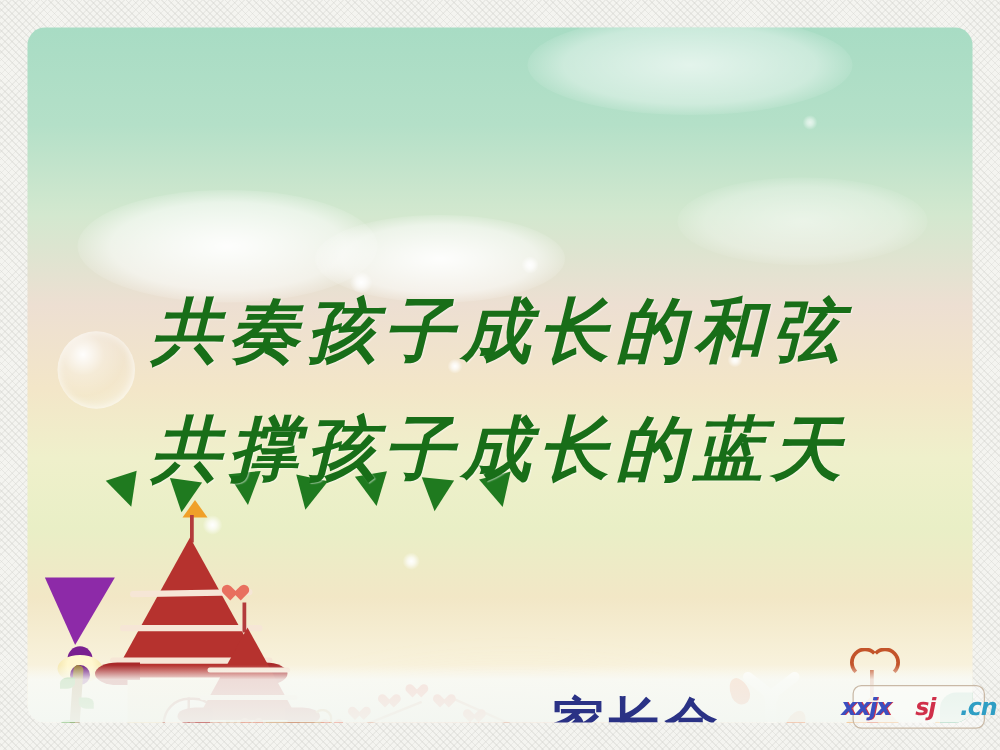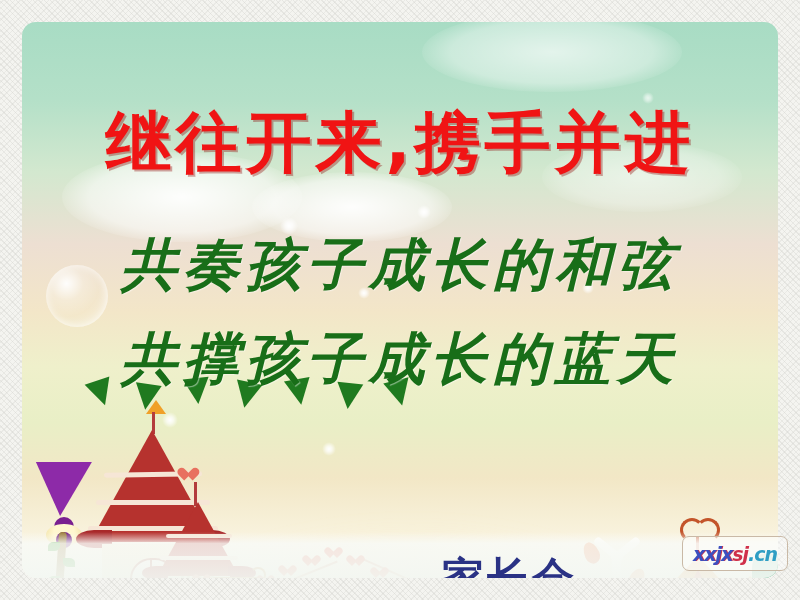--- a/index.html
+++ b/index.html
@@ -106,26 +106,26 @@
   .tower{position:absolute;}
   .leafpt{position:absolute;width:0;height:0;border-left:13px solid transparent;border-right:13px solid transparent;border-top:26px solid #1f7a1f;}
   .wall{position:absolute;background:linear-gradient(180deg,#f6ecd2,#f3e3c2);}
   .hearts{position:absolute;}
   .heartflower{position:absolute;width:13px;height:12px;}
   .heartflower:before,.heartflower:after{content:"";position:absolute;width:7px;height:10px;border-radius:7px 7px 0 0;background:#e8705f;}
   .heartflower:before{left:0;transform:rotate(-45deg);transform-origin:0 100%;}
   .heartflower:after{left:0;transform:rotate(45deg);transform-origin:100% 100%;}
   
   #watermark{
-    position:absolute;left:682px;top:536px;width:104px;height:33px;
+    position:absolute;left:682px;top:548px;width:104px;height:33px;
     border:1px solid #c9b9a6;border-radius:7px;
     background:rgba(255,255,255,.38);
     display:flex;align-items:center;justify-content:center;
     font-family:"DejaVu Sans","Liberation Sans",sans-serif;
-    font-size:19px;font-weight:700;font-style:italic;letter-spacing:-1px;
+    font-size:19px;font-weight:700;font-style:italic;letter-spacing:-1px;gap:20px;
   }
   #wm-a{color:#3b4fc0;text-shadow:1px 0 0 #d0304a;}
   #wm-b{color:#d0304a;}
   #wm-c{color:#2f9ec4;}
 </style>
 </head>
 <body>
 
 <div id="slide">
   <div id="canvas">
@@ -254,21 +254,20 @@
 
     </div>
     <div style="position:absolute;left:662px;top:546px;width:26px;height:26px;">
       <div style="position:absolute;left:4px;top:2px;width:0;height:0;border-left:10px solid transparent;border-right:10px solid transparent;border-bottom:18px solid #d6342c;"></div>
 
     </div>
     <div style="position:absolute;left:730px;top:532px;width:26px;height:26px;border-radius:50% 0 50% 0;background:#2e9e6e;"></div>
 
     <div id="bottomband"></div>
 
-    <div id="title">继往开来,携手并进</div>
     <div class="greenline" id="gl2">共撑孩子成长的蓝天</div>
     <div class="greenline" id="gl1">共奏孩子成长的和弦</div>
     <div id="sub2">家长会</div>
 
   </div>
 
   <div id="watermark">
     <span id="wm-a">xxjx</span>
       <span id="wm-b">sj</span>
       <span id="wm-c">.cn</span>

